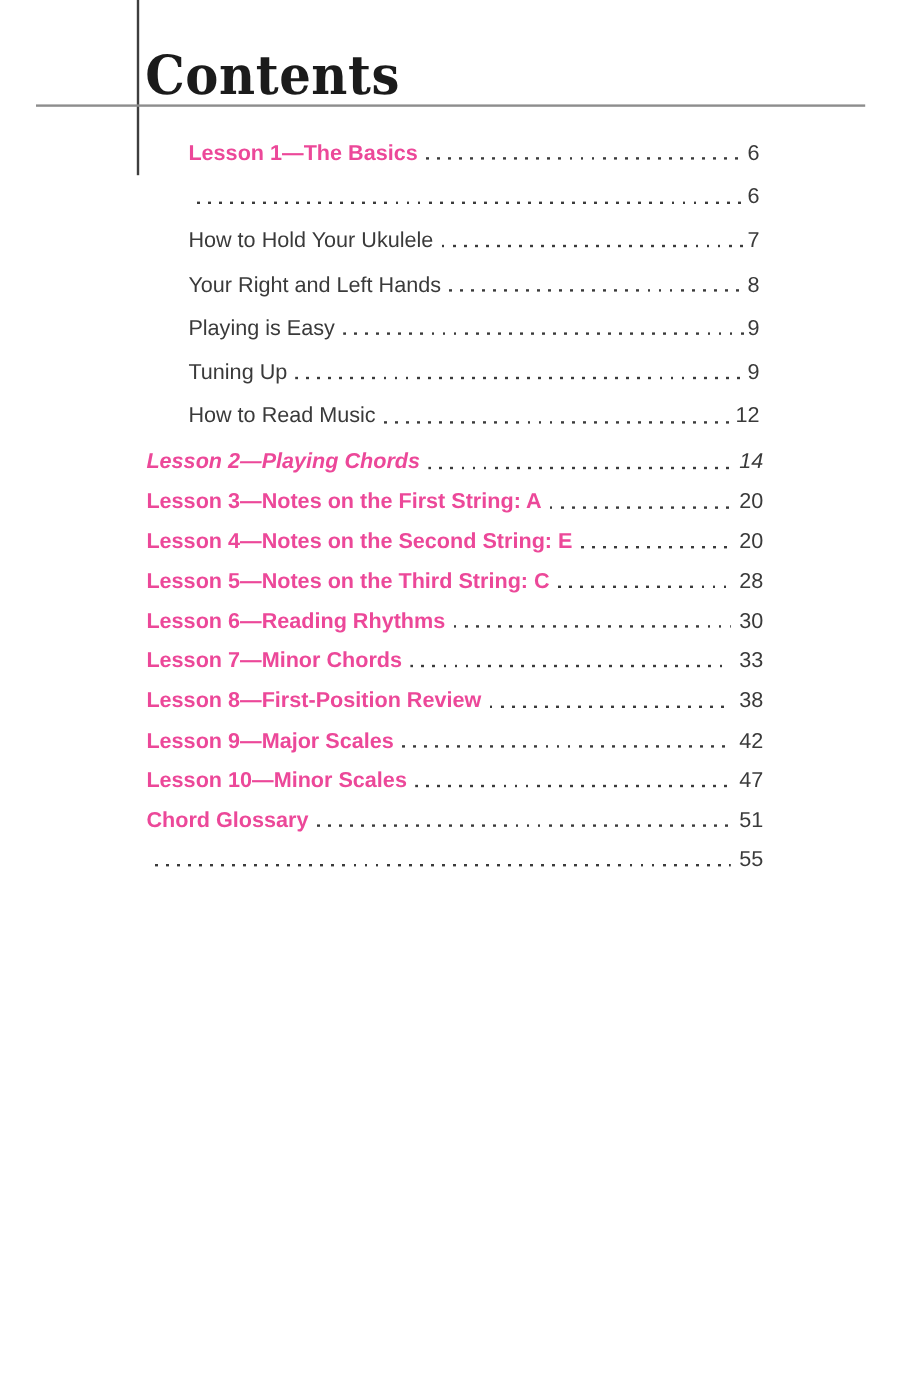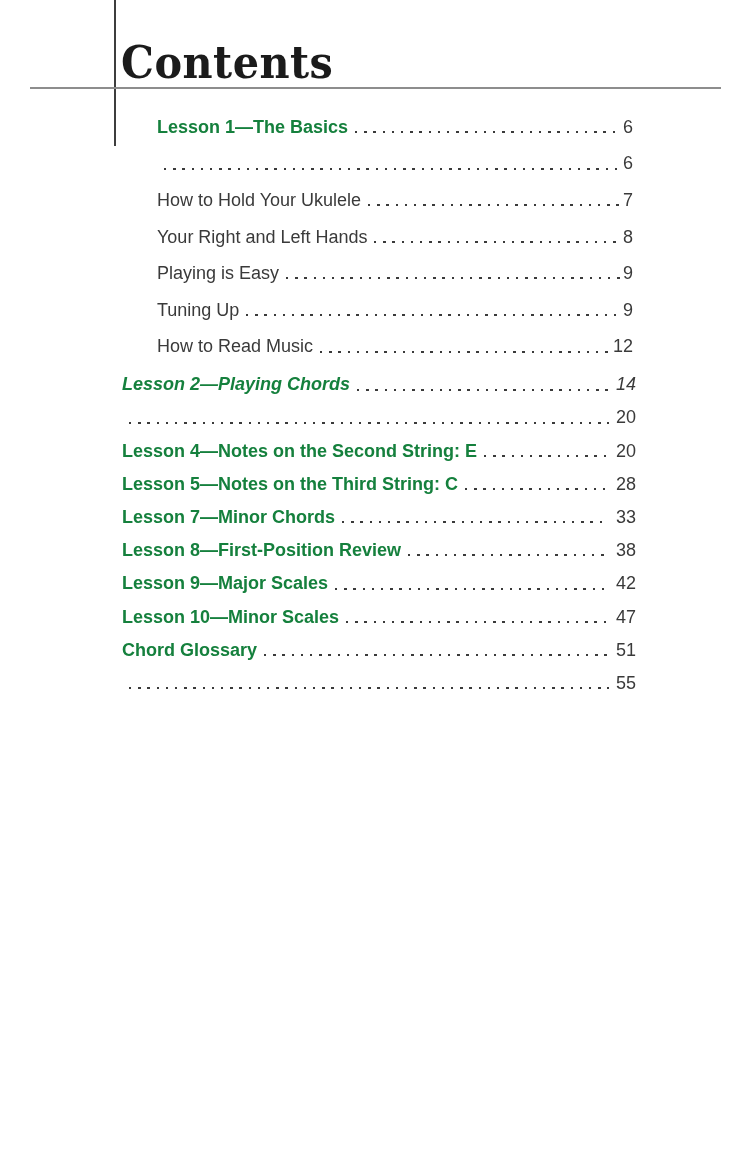--- a/index.html
+++ b/index.html
@@ -42,21 +42,21 @@
     display:flex;
     align-items:center;
     font-size:18px;
     color:#3a3a3a;
   }
   .row.g1{height:36.6px;}
   .row.g2{height:33.2px;}
   .row.gap{margin-top:3px;font-style:italic;}
   .row.indent{padding-left:35px;}
   .row.indent .pg{padding-right:3px;}
-  .row.bold .lbl{font-weight:bold;color:#15803d;}
+  .row.bold .lbl{font-weight:bold;color:#ec4899;}
   .lbl{white-space:nowrap;}
   .dots{
     flex:1;
     height:2.4px;
     margin-left:7px;
     margin-right:2px;
     transform:translateY(5px);
     background-image:repeating-linear-gradient(to right,#3a3a3a 0 2.4px,transparent 2.4px 9.2px);
     background-repeat:no-repeat;
     background-size:100% 2.4px;
@@ -114,36 +114,42 @@
     <span class="pg">12</span>
   </div>
 
   <div class="row g2 gap bold">
     <span class="lbl">Lesson 2—Playing Chords</span>
     <span class="dots"></span>
     <span class="pg">14</span>
   </div>
 
   <div class="row g2 bold">
+    <span class="lbl">Lesson 3—Notes on the First String: A</span>
     <span class="dots"></span>
     <span class="pg">20</span>
   </div>
 
   <div class="row g2 bold">
     <span class="lbl">Lesson 4—Notes on the Second String: E</span>
     <span class="dots"></span>
     <span class="pg">20</span>
   </div>
 
   <div class="row g2 bold">
     <span class="lbl">Lesson 5—Notes on the Third String: C</span>
     <span class="dots"></span>
     <span class="pg">28</span>
   </div>
 
+  <div class="row g2 bold">
+    <span class="lbl">Lesson 6—Reading Rhythms</span>
+    <span class="dots"></span>
+    <span class="pg">30</span>
+  </div>
 
   <div class="row g2 bold">
     <span class="lbl">Lesson 7—Minor Chords</span>
     <span class="dots"></span>
     <span class="pg">33</span>
   </div>
 
   <div class="row g2 bold">
     <span class="lbl">Lesson 8—First-Position Review</span>
     <span class="dots"></span>

